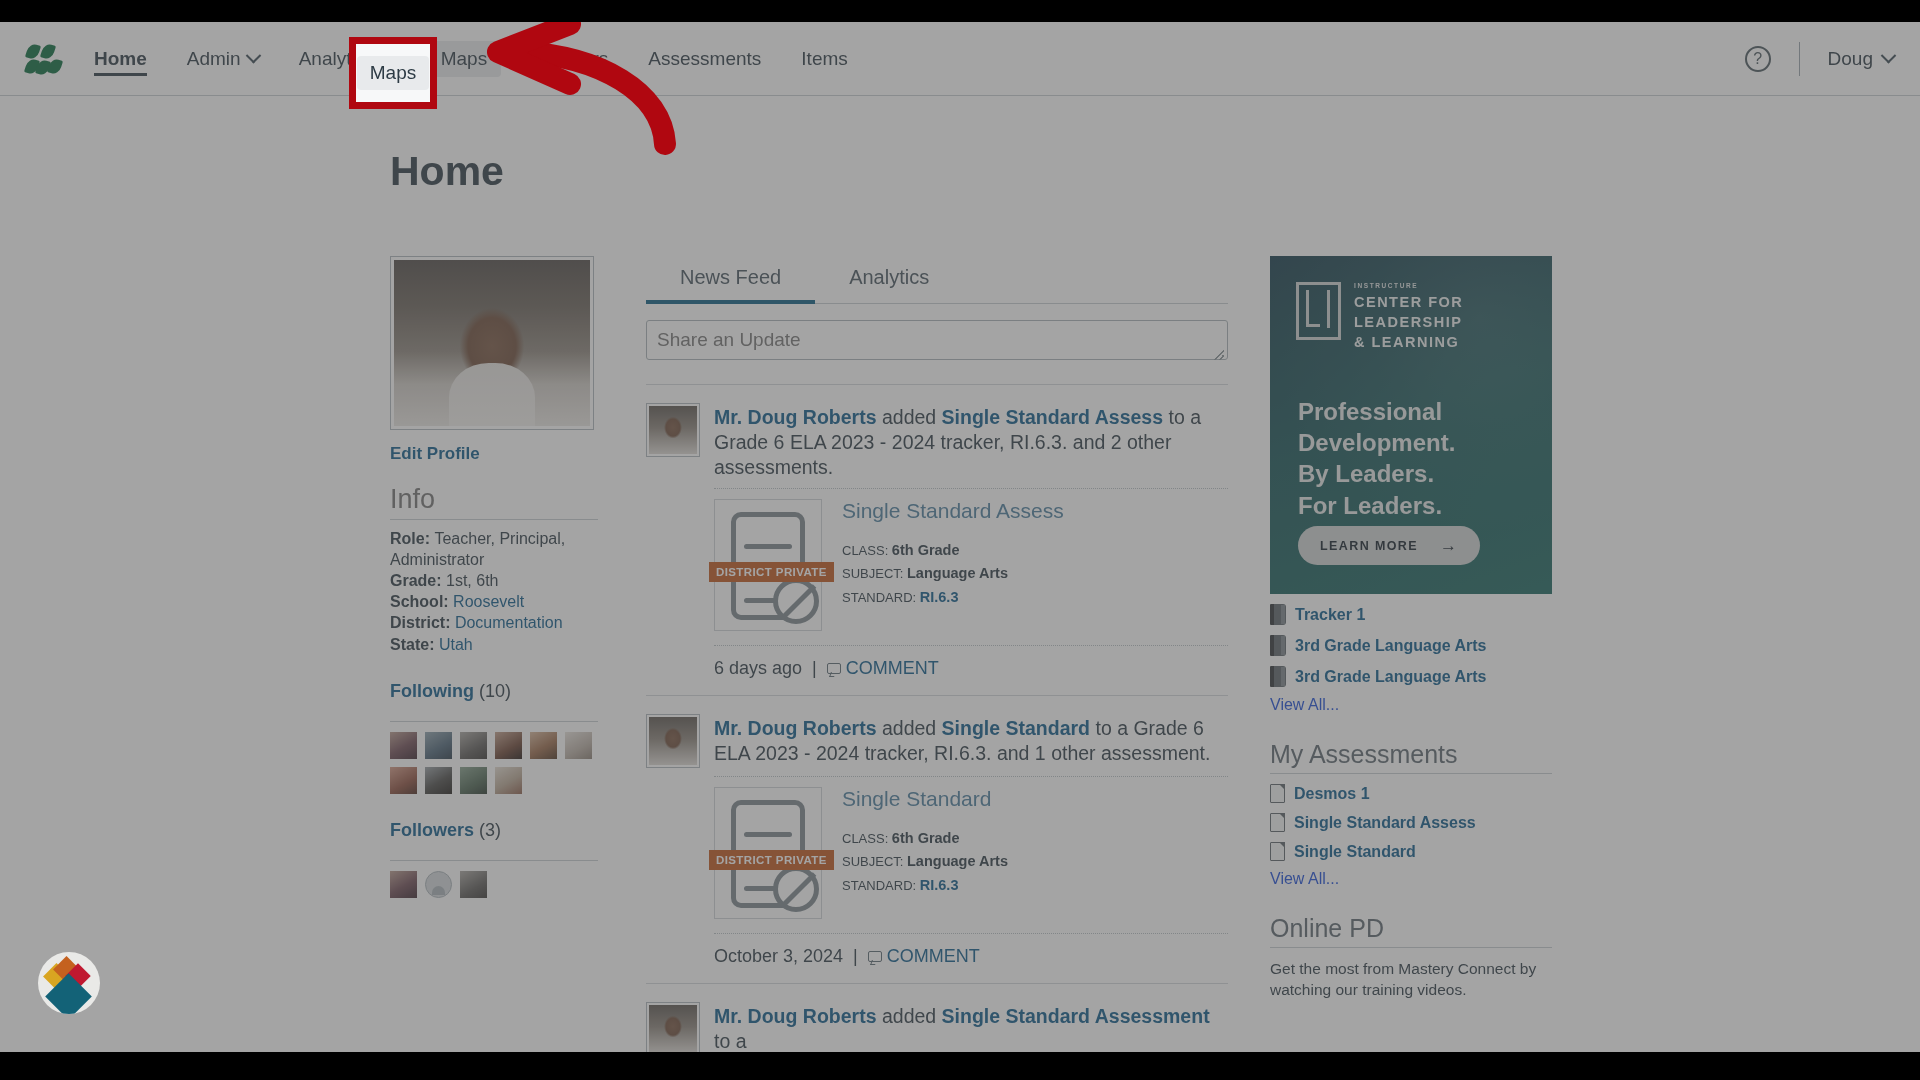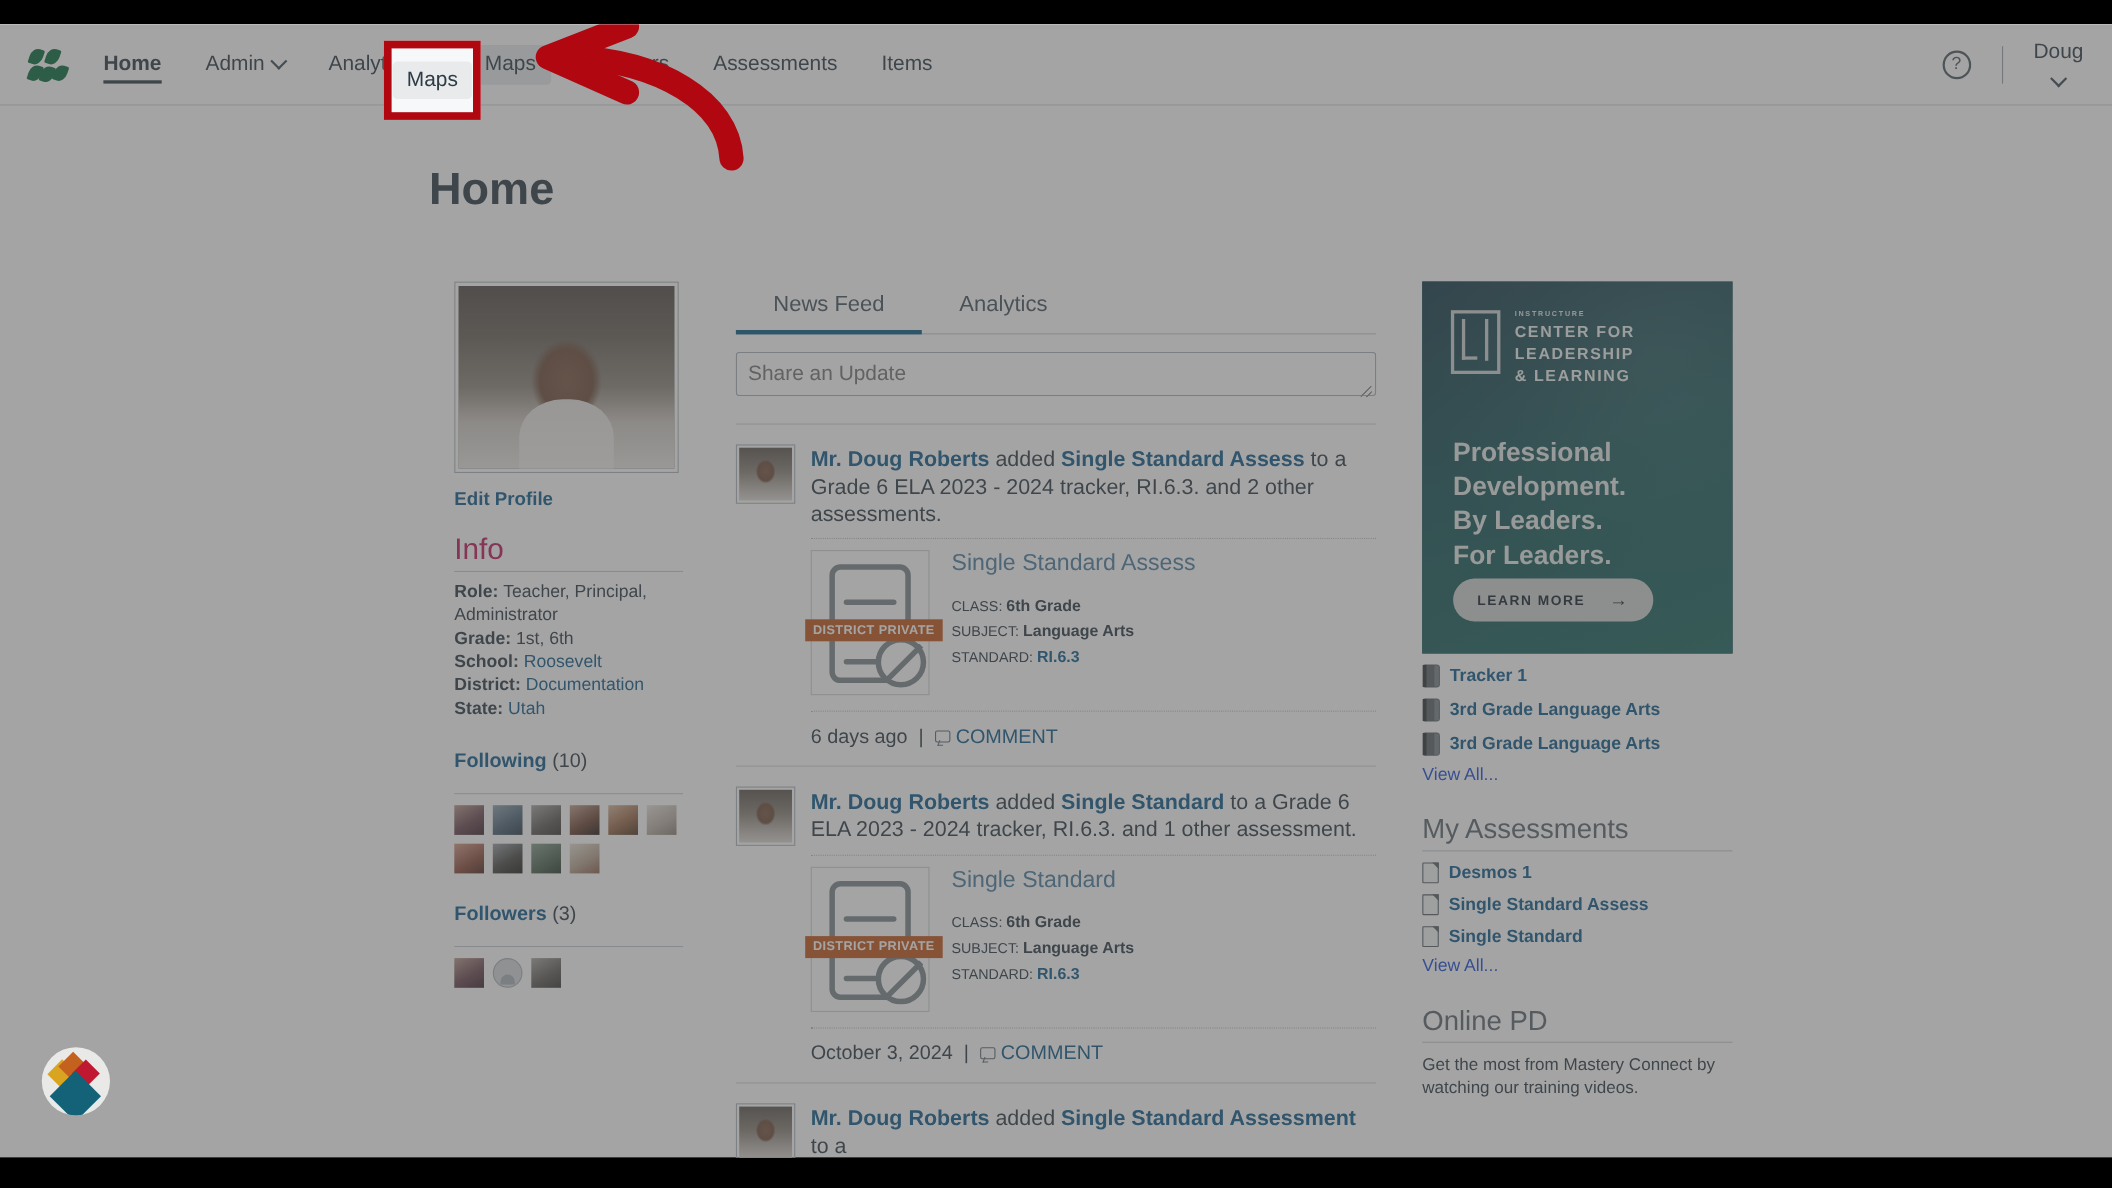--- a/index.html
+++ b/index.html
@@ -76,36 +76,36 @@
 
   .nav-right {
     margin-left: auto; display: flex; align-items: center; gap: 0; padding-right: 26px;
   }
   .help-icon {
     width: 26px; height: 26px; border: 2px solid #4a585f; border-radius: 50%;
     display: flex; align-items: center; justify-content: center;
     font-size: 16px; color: #4a585f; cursor: pointer; margin-right: 28px;
   }
   .nav-sep { width: 1px; height: 34px; background: #9aa4ab; margin-right: 28px; }
-  .user-menu { display: flex; align-items: center; gap: 10px; font-size: 19px; color: #2d3b45; cursor: pointer; flex-direction: column; }
+  .user-menu { display: flex; align-items: center; gap: 10px; font-size: 19px; color: #2d3b45; cursor: pointer; }
 
   
   #page { position: absolute; top: 74px; left: 0; width: 1920px; height: 956px; background: #ffffff; }
   #page-title {
     position: absolute; left: 390px; top: 52px;
     font-size: 41px; font-weight: bold; color: #2d3b45;
   }
 
   .columns {
     position: absolute; left: 390px; top: 160px;
     display: flex; gap: 0;
   }
 
   
-  .col-left { width: 208px; margin-right: 48px; margin-left: 23px; }
+  .col-left { width: 208px; margin-right: 48px; }
   .avatar-frame {
     width: 204px; height: 174px; border: 1px solid #aeb7bd; padding: 3px; background: #fff;
   }
   .avatar-photo {
     width: 100%; height: 100%;
     background:
       radial-gradient(ellipse 52px 62px at 50% 52%, #7a5843 0%, #6d4c39 46%, rgba(109,76,57,0) 62%),
       linear-gradient(180deg, #514c48 0%, #6a625a 28%, #8d857c 55%, #cfcac4 75%, #e9e6e2 100%),
       #6b635b;
       position: relative; overflow: hidden;
@@ -113,21 +113,21 @@
   .avatar-photo::after {
     content: ""; position: absolute; left: 28%; top: 62%; width: 44%; height: 45%;
     background: linear-gradient(180deg,#e7e4e0,#f3f1ee);
     border-radius: 46% 46% 0 0;
   }
   .link { color: #0e5a8a; cursor: pointer; }
   a.link, .link { text-decoration: none; }
   .edit-profile { display: block; margin-top: 14px; font-size: 17px; font-weight: bold; color: #0e5a8a; cursor: pointer; }
 
   .sec-head {
-    margin-top: 20px; font-size: 27px; color: #be185d; font-weight: normal;
+    margin-top: 20px; font-size: 27px; color: #737373; font-weight: normal;
     padding-bottom: 4px; border-bottom: 1px solid #c7cdd1;
   }
   .info-list { margin-top: 8px; font-size: 16px; color: #2d3b45; line-height: 1.32; }
   .info-list b { font-weight: bold; }
 
   .follow-head {
     margin-top: 26px; font-size: 18px; font-weight: bold; color: #0e5a8a;
     padding-bottom: 19px; border-bottom: 1px solid #c7cdd1;
   }
   .follow-head span.count { color: #2d3b45; font-weight: normal; }

